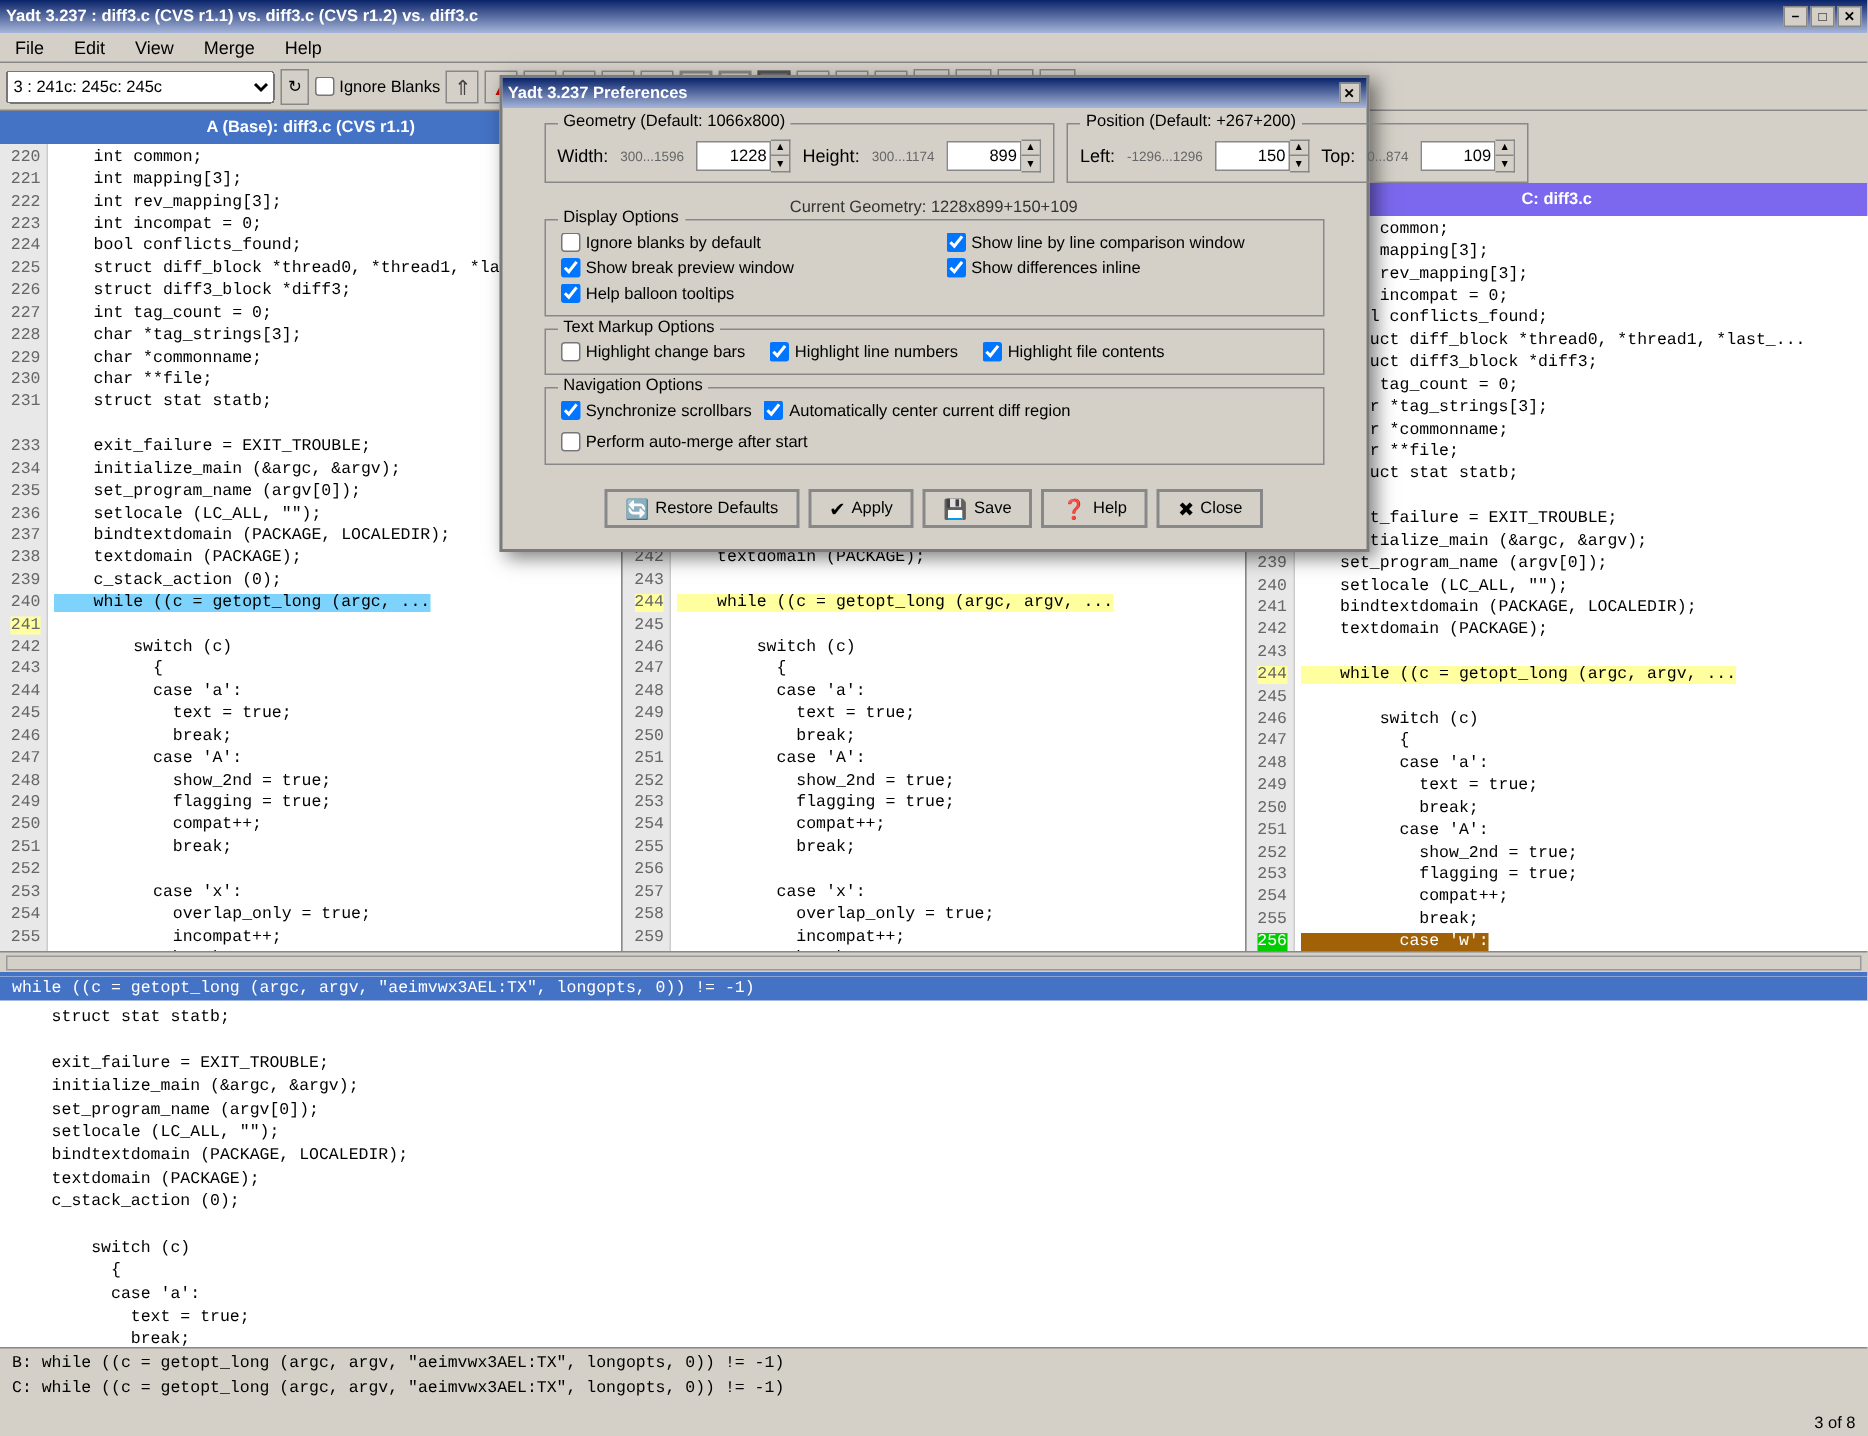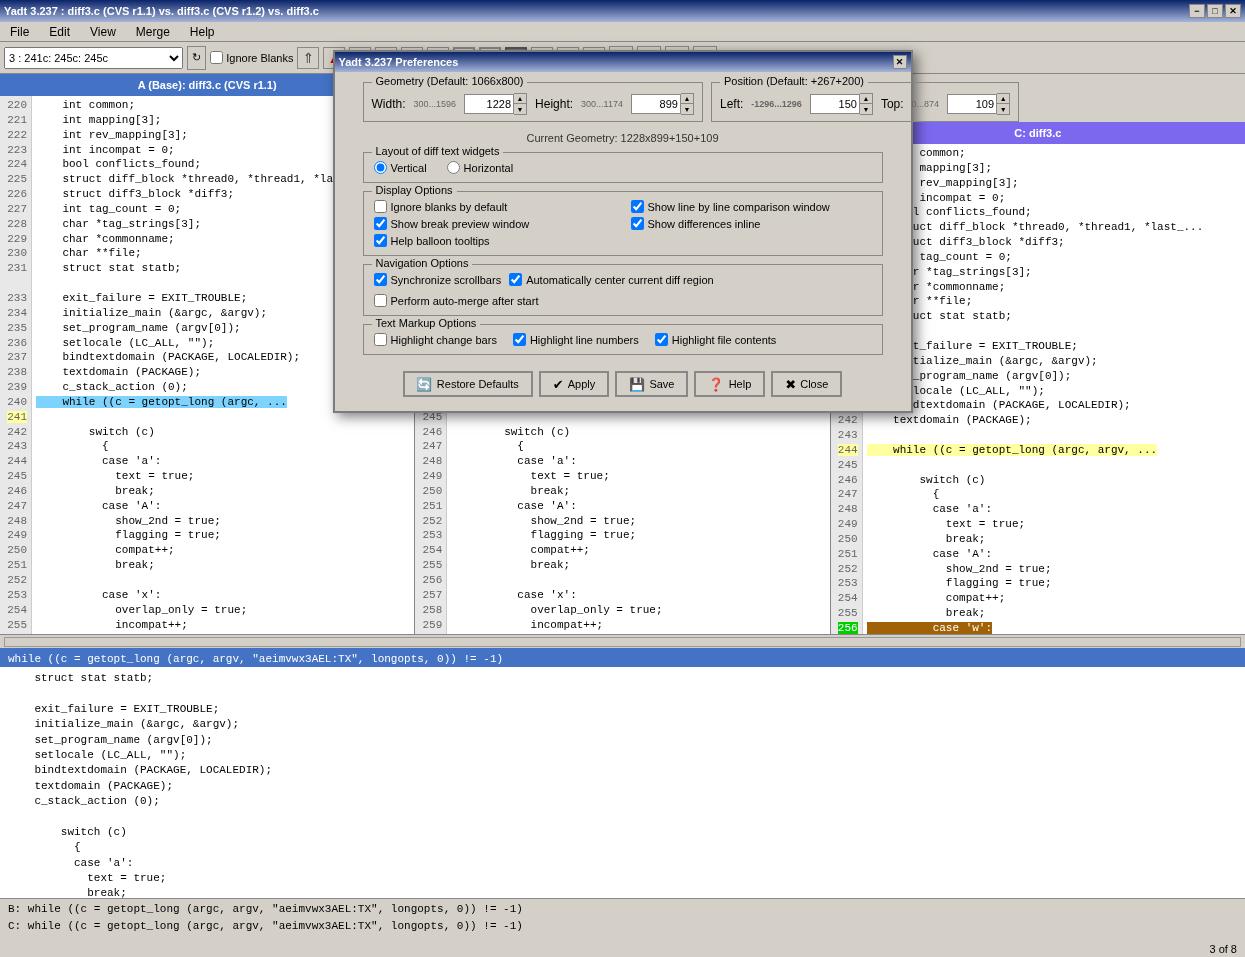--- a/index.html
+++ b/index.html
@@ -764,21 +764,21 @@
                 <button class="spinner-btn">▼</button>
               </div>
             </div>
           </div>
         </div>
 
         <div style="flex:1; border:1px solid #888; padding:10px 8px 6px; position:relative;">
           <div class="pref-section-title">Position (Default: +267+200)</div>
           <div style="display:flex; gap:8px; align-items:center;">
             <span>Left:</span>
-            <div style="display:flex; flex-direction:column; font-size:9px; color:#666;font-weight:bold;">
+            <div style="display:flex; flex-direction:column; font-size:9px; color:#666;">
               <span>-1296...1296</span>
             </div>
             <div class="spinner-group">
               <input class="spinner-input" type="text" value="150" style="">
               <div class="spinner-btns">
                 <button class="spinner-btn">▲</button>
                 <button class="spinner-btn">▼</button>
               </div>
             </div>
             <span>Top:</span>
@@ -791,33 +791,20 @@
                 <button class="spinner-btn">▲</button>
                 <button class="spinner-btn">▼</button>
               </div>
             </div>
           </div>
         </div>
       </div>
 
       <div class="current-geometry">Current Geometry: 1228x899+150+109</div>
 
-      <div class="pref-section" style="margin-top:6px;">
-        <div class="pref-section-title">Layout of diff text widgets</div>
-        <div class="radio-group">
-          <label class="radio-label">
-            <input type="radio" name="layout" checked="" style="">
-            <span>Vertical</span>
-          </label>
-          <label class="radio-label">
-            <input type="radio" name="layout" style="">
-            <span>Horizontal</span>
-          </label>
-        </div>
-      </div>
 
       <div class="pref-section">
         <div class="pref-section-title">Display Options</div>
         <div class="pref-grid-2">
           <label class="checkbox-label">
             <input type="checkbox" style="">
             <span>Ignore blanks by default</span>
           </label>
           <label class="checkbox-label">
             <input type="checkbox" checked="" style="">
@@ -832,51 +819,51 @@
             <span>Show differences inline</span>
           </label>
           <label class="checkbox-label">
             <input type="checkbox" checked="" style="">
             <span>Help balloon tooltips</span>
           </label>
         </div>
       </div>
 
       <div class="pref-section">
+        <div class="pref-section-title">Text Markup Options</div>
+        <div style="display:flex; gap:16px;">
+          <label class="checkbox-label">
+            <input type="checkbox" style="">
+            <span>Highlight change bars</span>
+          </label>
+          <label class="checkbox-label">
+            <input type="checkbox" checked="" style="">
+            <span>Highlight line numbers</span>
+          </label>
+          <label class="checkbox-label">
+            <input type="checkbox" checked="" style="">
+            <span>Highlight file contents</span>
+          </label>
+        </div>
+      </div>
+
+      <div class="pref-section">
         <div class="pref-section-title">Navigation Options</div>
         <div style="display:flex; gap:8px; flex-wrap:wrap;">
           <label class="checkbox-label">
             <input type="checkbox" checked="" style="">
             <span>Synchronize scrollbars</span>
           </label>
           <label class="checkbox-label">
             <input type="checkbox" checked="" style="">
             <span>Automatically center current diff region</span>
           </label>
           <label class="checkbox-label">
             <input type="checkbox" style="">
             <span>Perform auto-merge after start</span>
-          </label>
-        </div>
-      </div>
-
-      <div class="pref-section">
-        <div class="pref-section-title">Text Markup Options</div>
-        <div style="display:flex; gap:16px;">
-          <label class="checkbox-label">
-            <input type="checkbox" style="">
-            <span>Highlight change bars</span>
-          </label>
-          <label class="checkbox-label">
-            <input type="checkbox" checked="" style="">
-            <span>Highlight line numbers</span>
-          </label>
-          <label class="checkbox-label">
-            <input type="checkbox" checked="" style="">
-            <span>Highlight file contents</span>
           </label>
         </div>
       </div>
 
       <div class="pref-buttons">
         <button class="pref-btn">
           <span class="btn-icon">🔄</span>
           <span>Restore Defaults</span>
         </button>
         <button class="pref-btn">

